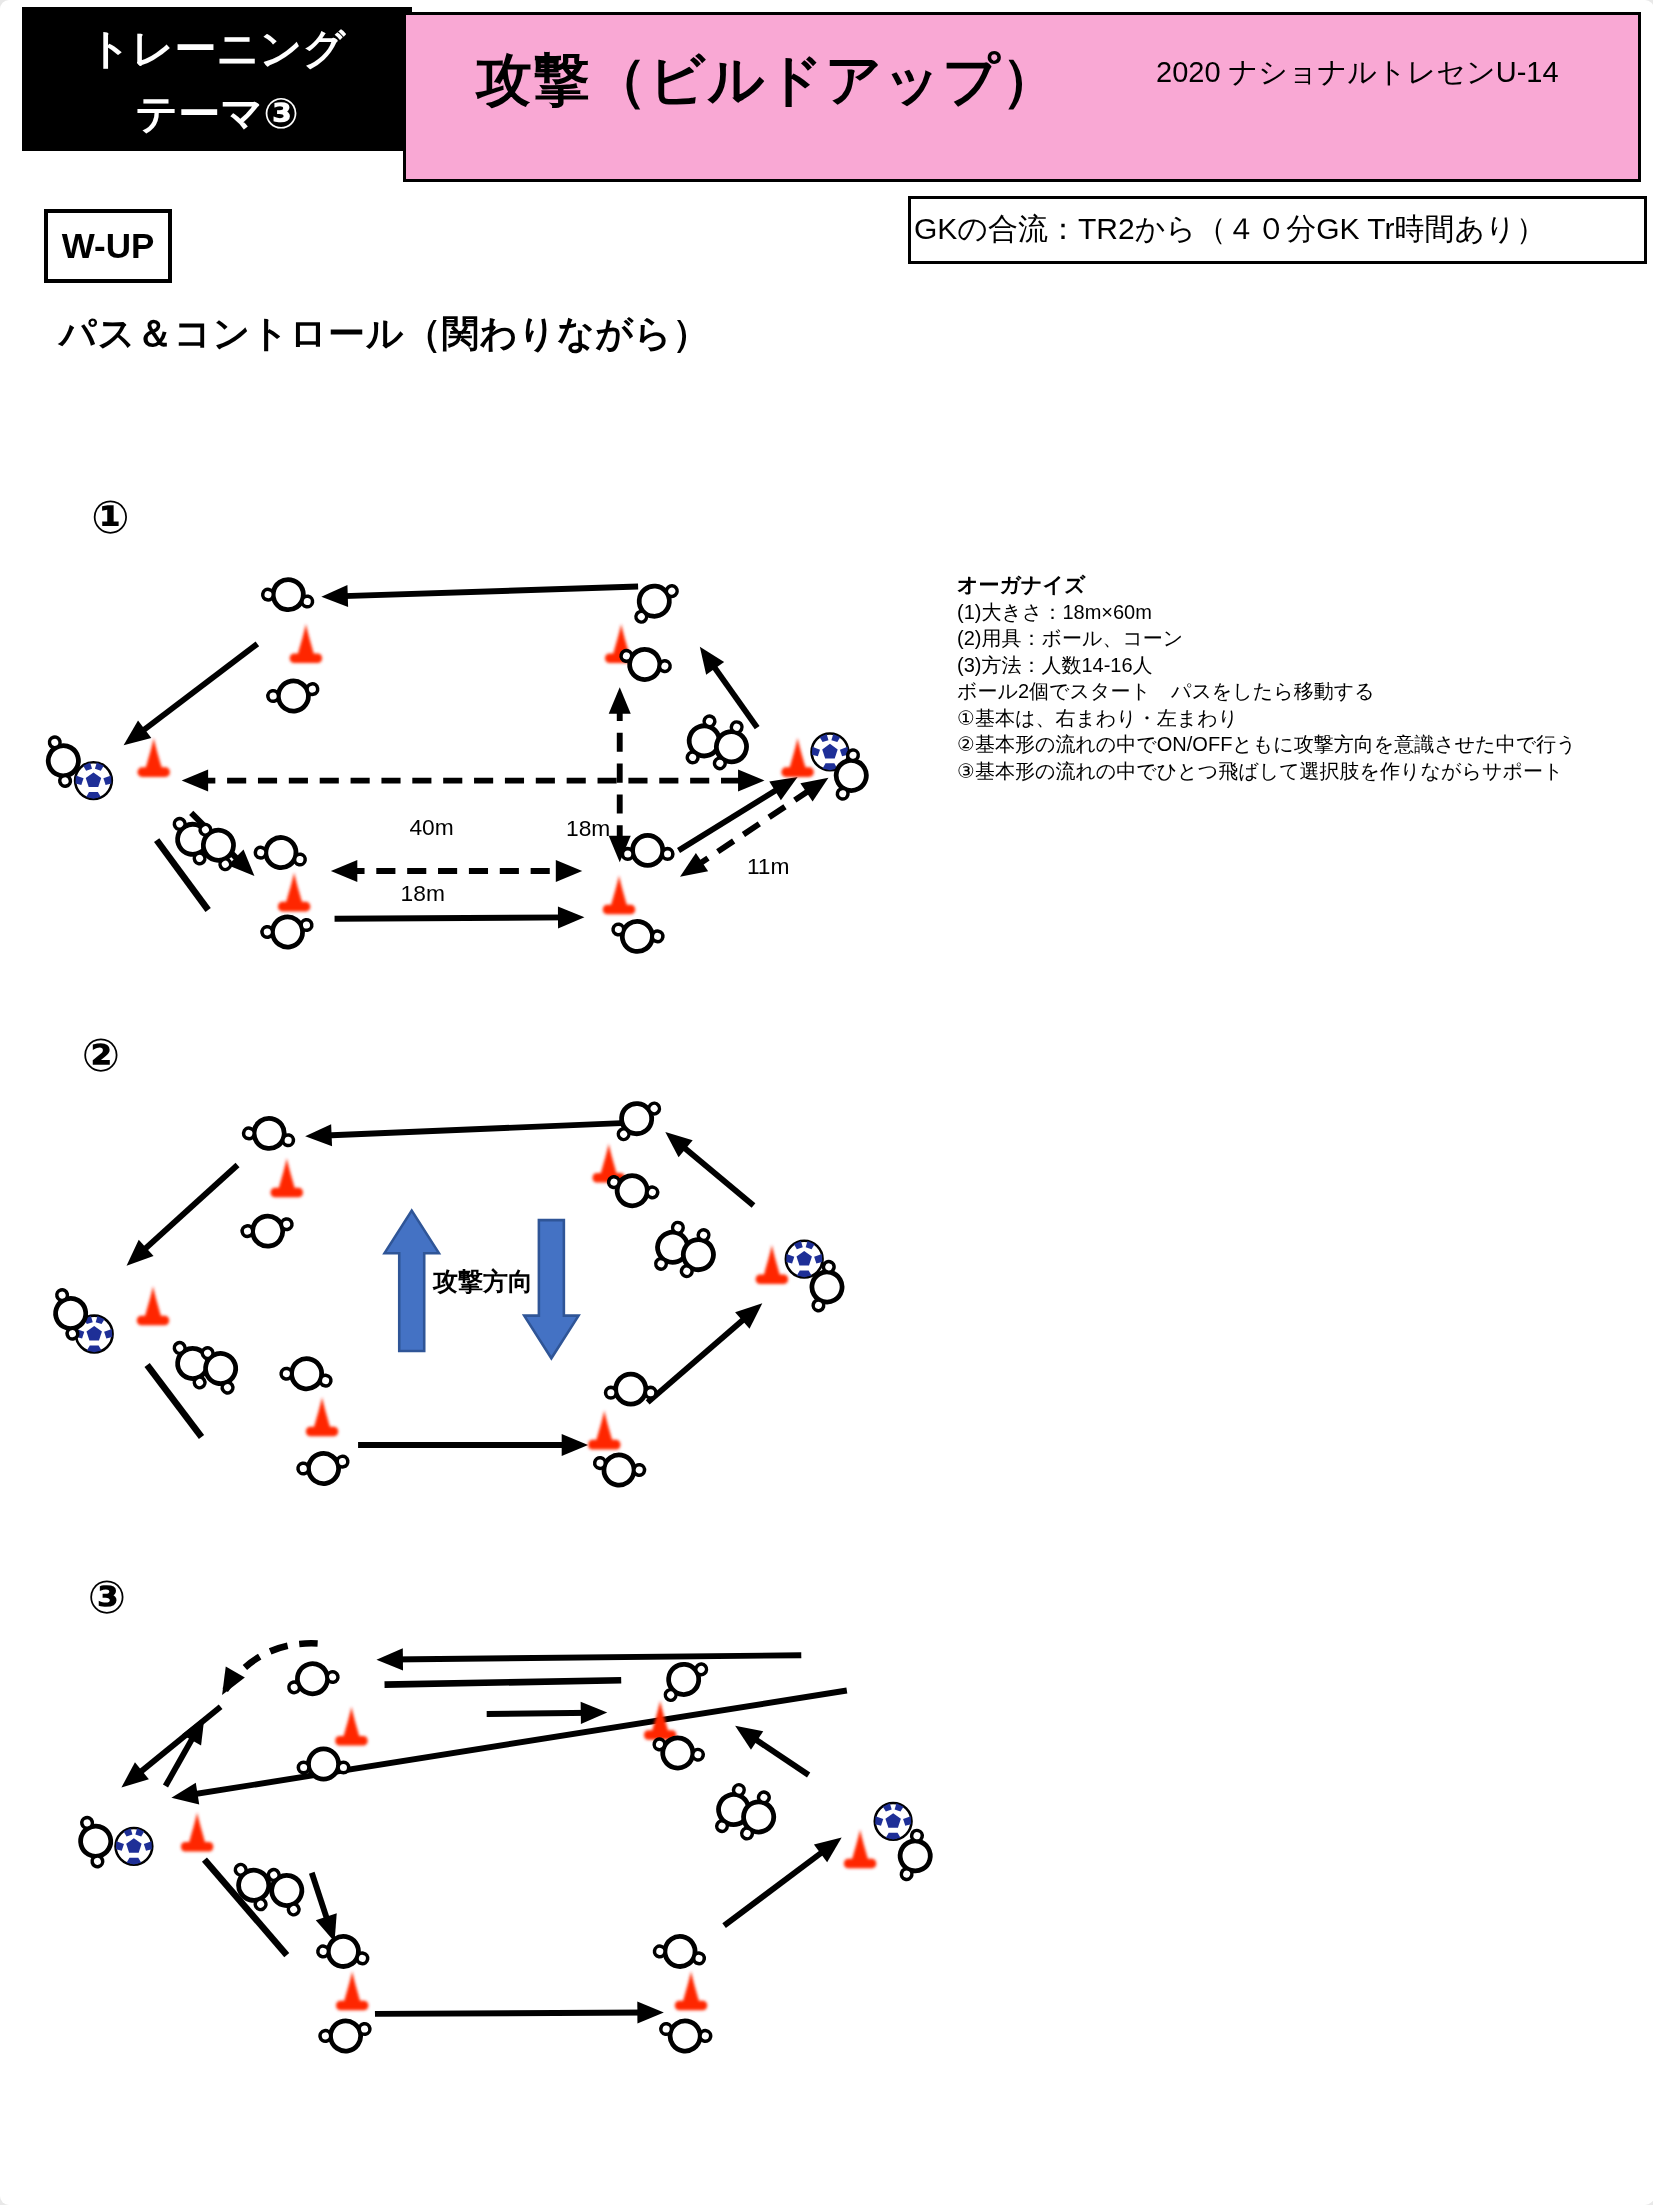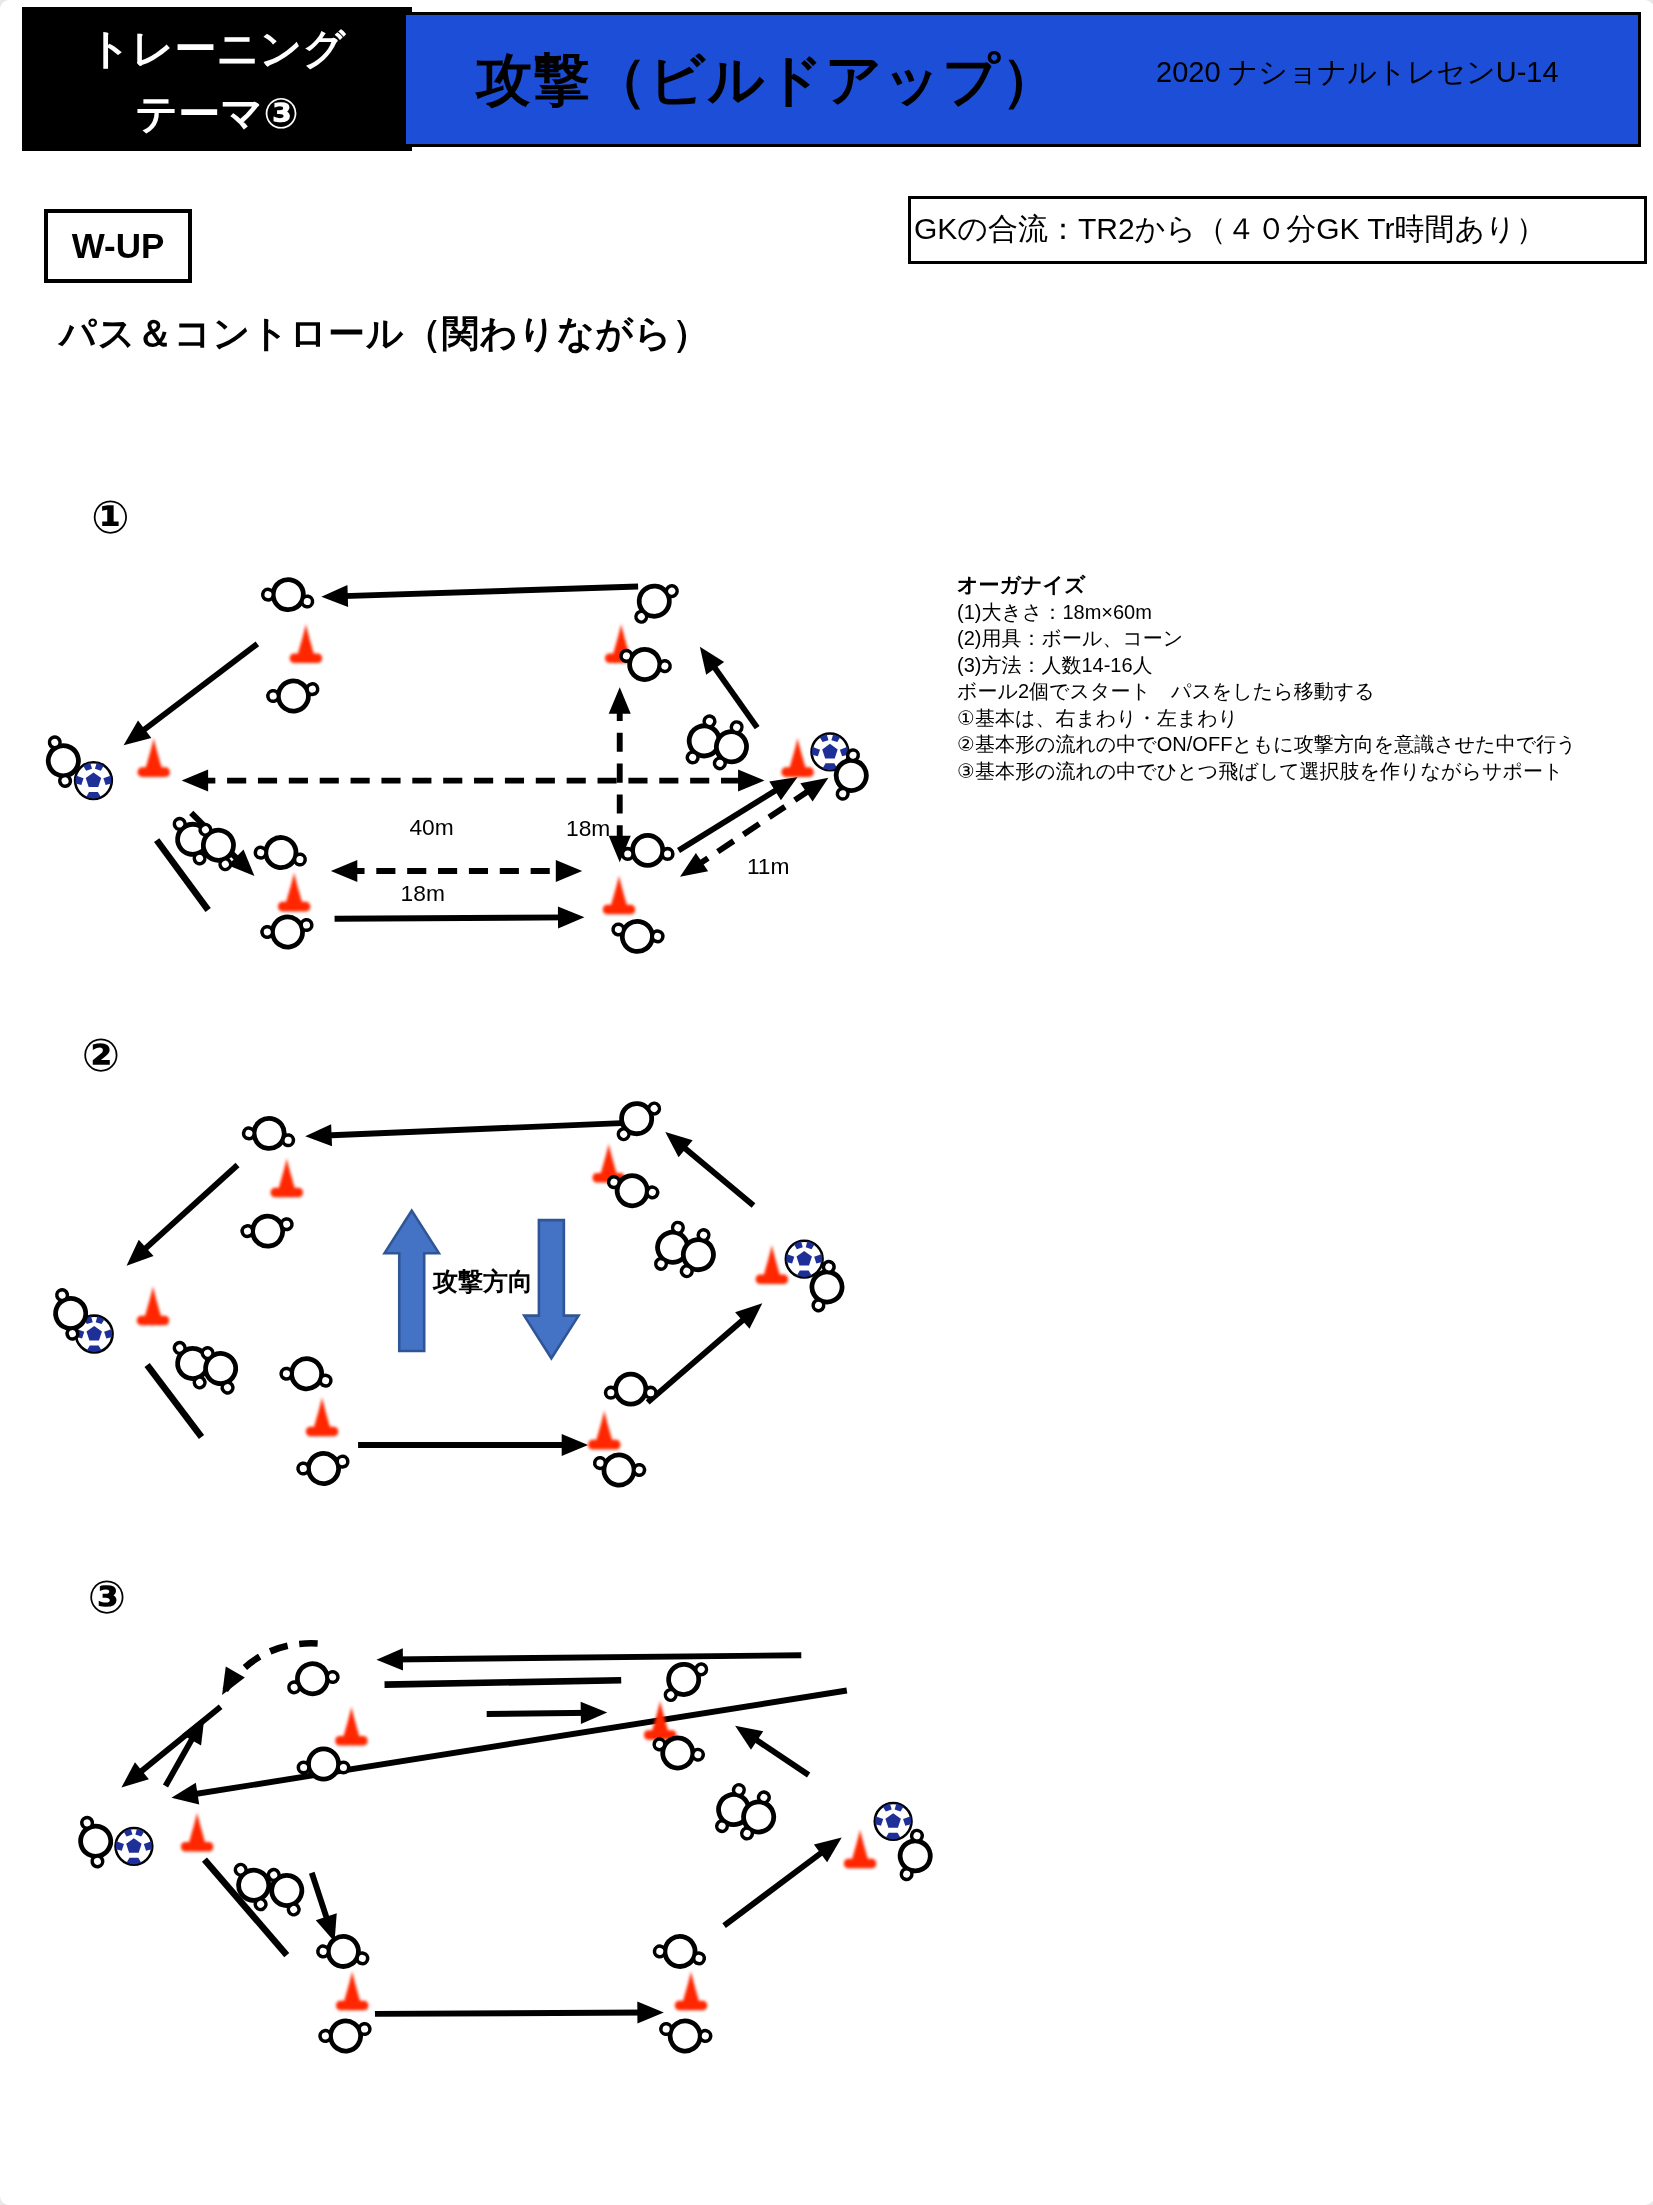--- a/index.html
+++ b/index.html
@@ -1,24 +1,24 @@
 <!DOCTYPE html>
 <html style="font-size:11.8px"><head>
 <meta charset="utf-8">
 <style>
   html,body{margin:0;padding:0;background:#e8e8e8;}
   .page{position:relative;width:1654px;height:2205px;background:#ffffff;overflow:hidden;
         font-family:"Liberation Sans","DejaVu Sans",sans-serif;color:#000;border-radius:9px;}
   .abs{position:absolute;}
   .theme-box{left:22px;top:7.4px;width:390px;height:144px;background:#000;color:#fff;
              text-align:center;font-weight:bold;font-size:42px;line-height:65px;padding-top:8.8px;box-sizing:border-box;}
-  .title-box{left:403px;top:11.8px;width:1238px;height:135px;border:3.7px solid #000;box-sizing:border-box;background:#1d4ed8;}
+  .title-box{left:403px;top:11.8px;width:1238px;height:170px;border:3.7px solid #000;box-sizing:border-box;background:#f9a8d4;}
   .main-title{position:absolute;left:70px;top:28px;font-size:56px;font-weight:bold;letter-spacing:1.5px;}
   .event-label{position:absolute;left:750px;top:38px;font-size:29px;}
-  .wup-box{left:44px;top:209px;width:148px;height:74px;border:4.4px solid #000;box-sizing:border-box;
+  .wup-box{left:44px;top:209px;width:128px;height:74px;border:4.4px solid #000;box-sizing:border-box;
            text-align:center;font-size:35px;font-weight:bold;line-height:65px;}
   .gk-box{left:908px;top:196px;width:739px;height:68px;border:3.7px solid #000;box-sizing:border-box;
           font-size:30px;line-height:60px;padding-left:3px;white-space:nowrap;}
   .subtitle{left:59px;top:309px;font-size:37px;font-weight:bold;letter-spacing:0.7px;white-space:nowrap;}
   .organize{left:917px;top:572px;width:735px;font-size:20px;line-height:26.5px;margin-left:40px;}
   .organize .head{font-weight:bold;font-size:21px;}
   svg{position:absolute;left:0;top:0;}
   svg text{font-family:"Liberation Sans","DejaVu Sans",sans-serif;}
 </style>
 </head>

